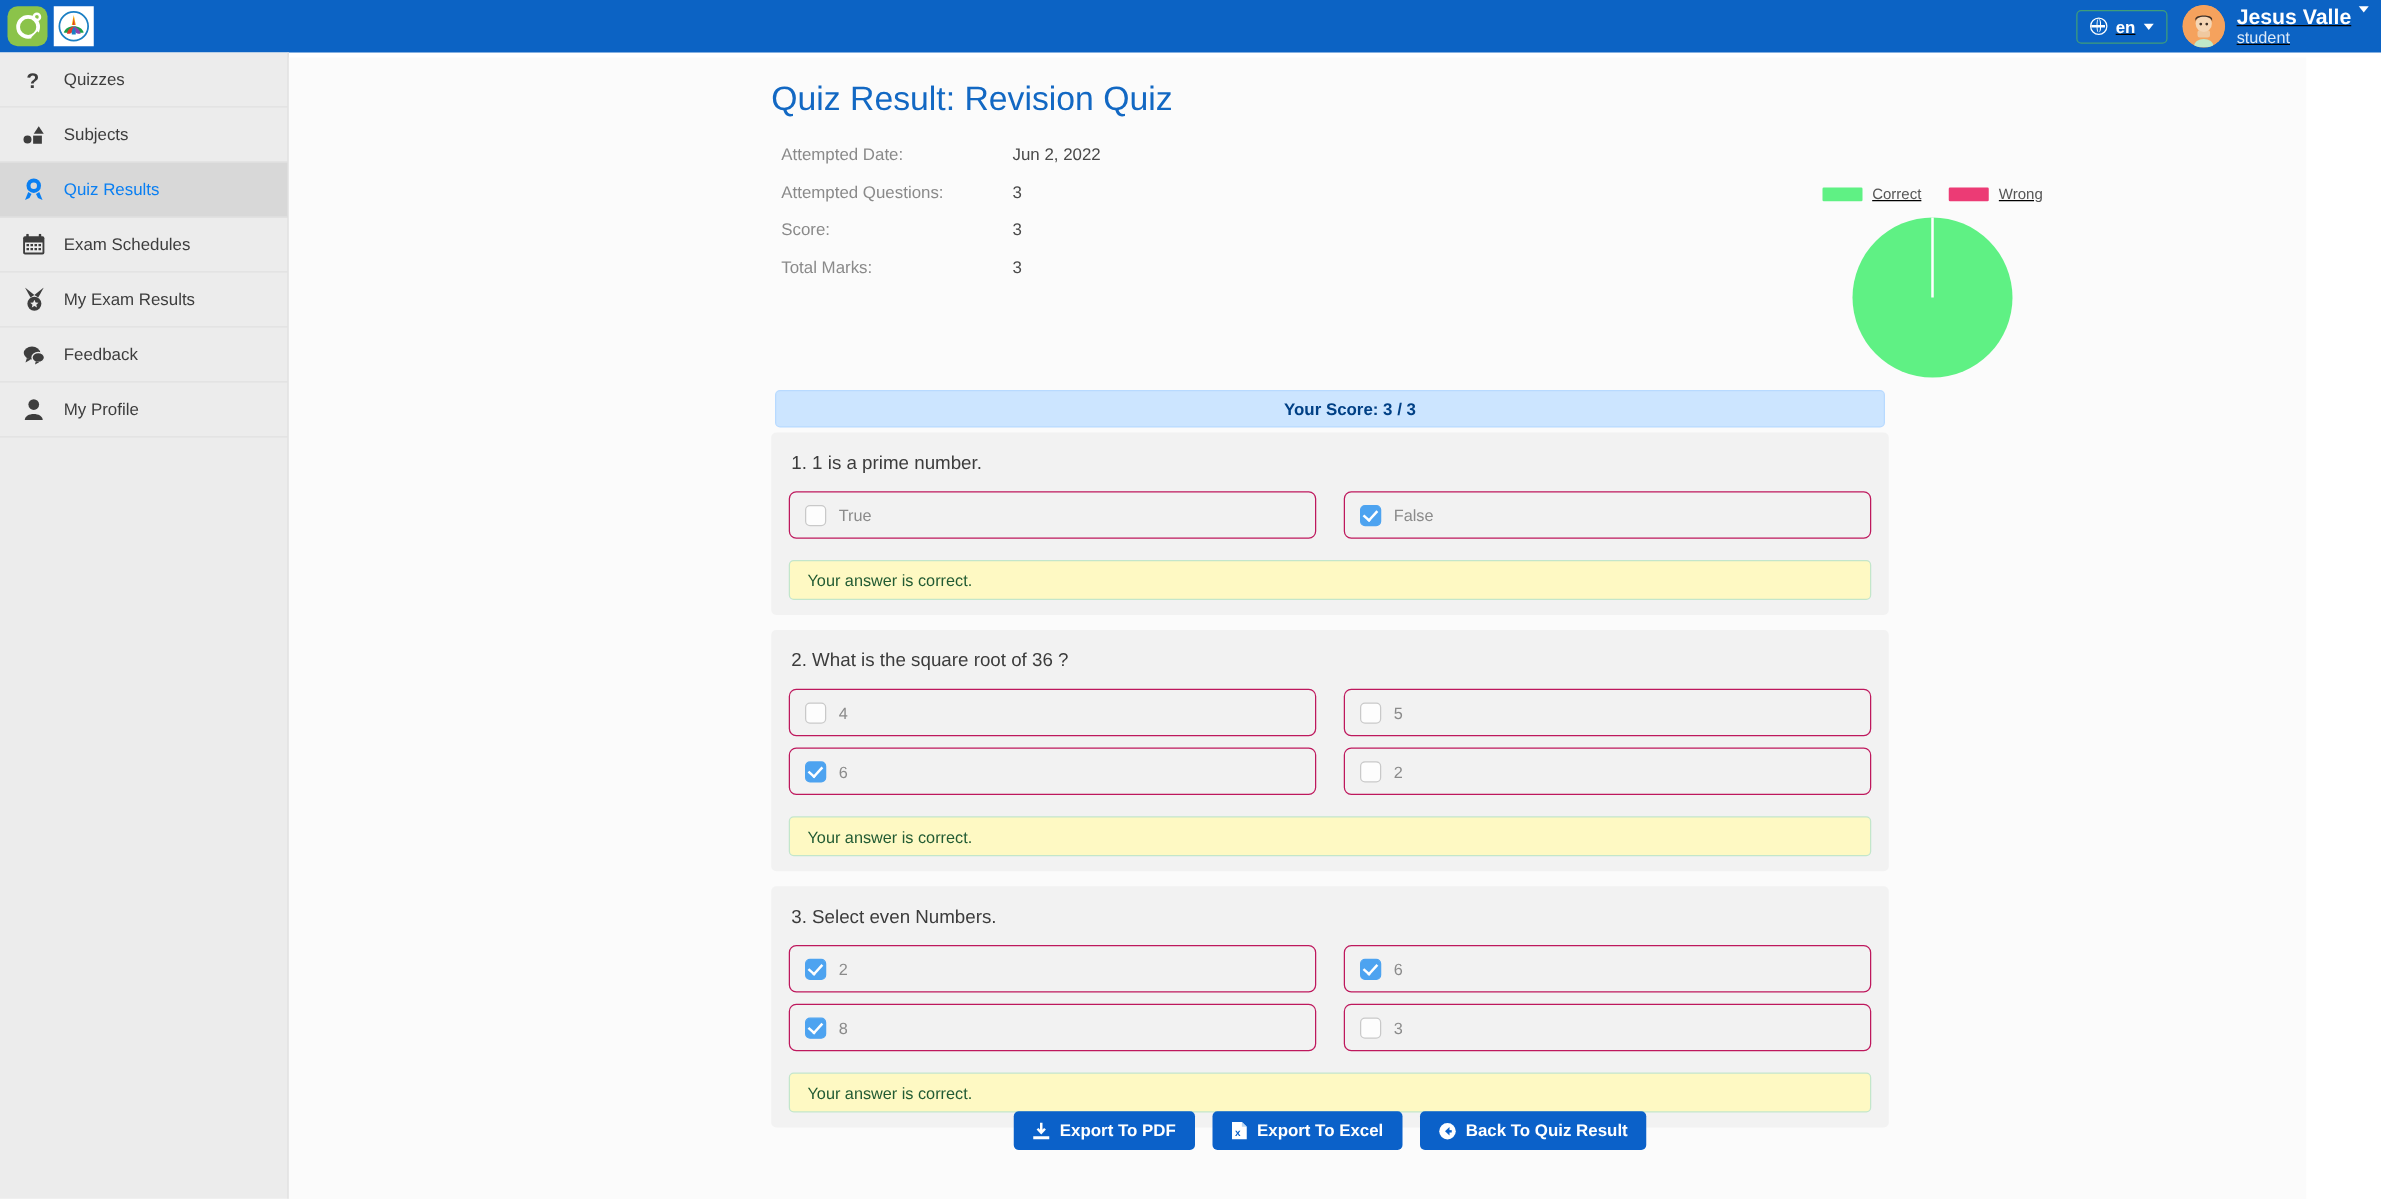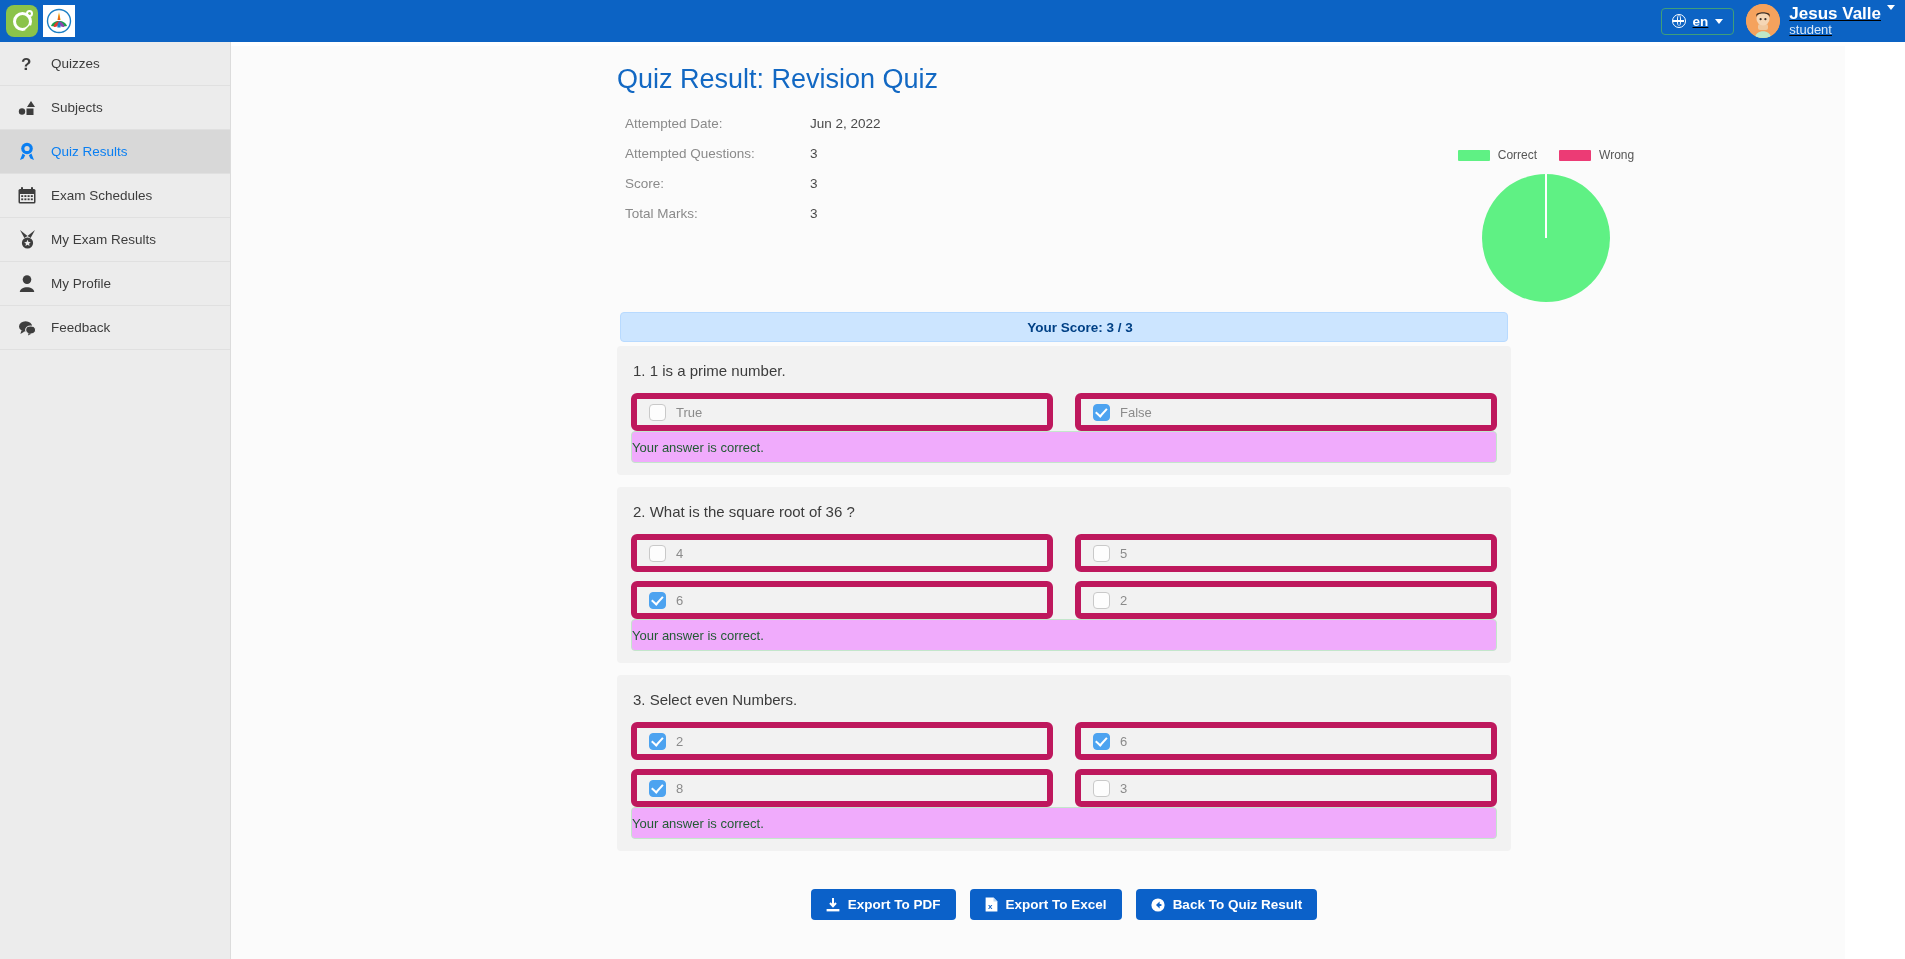--- a/index.html
+++ b/index.html
@@ -119,21 +119,21 @@
   .page-title {
     position: absolute; left: 386px; top: 18px;
     font-size: 27px; color: #1268c3;
   }
   .summary { position: absolute; left: 394px; top: 62px; }
   .summary-row { display: flex; height: 30px; align-items: center; font-size: 13.5px; }
   .summary-label { width: 185px; color: #8a8a8a; }
   .summary-value { color: #4a4a4a; }
 
   .chart-wrap { position: absolute; left: 1190px; top: 102px; width: 250px; }
-  .legend { display: flex; gap: 22px; justify-content: center; margin-bottom: 12px; }
+  .legend { display: flex; gap: 22px; justify-content: center; margin-bottom: 12px; text-decoration: underline; }
   .legend-item { display: flex; align-items: center; gap: 8px; }
   .legend-swatch { width: 32px; height: 11px; border-radius: 1px; }
   .legend-label { font-size: 12px; color: #565656; }
   .pie {
     width: 128px; height: 128px; border-radius: 50%;
     margin: 0 auto; position: relative;
   }
   .pie-split {
     position: absolute; left: 50%; top: 0;
     width: 2px; height: 50%; background: #ffffff;
@@ -152,45 +152,46 @@
   .questions { position: absolute; left: 386px; top: 300px; width: 894px; }
   .qcard {
     background: #f2f2f2;
     border-radius: 4px;
     padding: 16px 14px 12px 14px;
     margin-bottom: 12px;
   }
   .qtitle { font-size: 15px; color: #3c3c3c; margin-bottom: 14px; padding-left: 2px; }
   .opts { display: grid; grid-template-columns: 1fr 1fr; gap: 9px 22px; }
   .opt {
-    border: 6px solid #be185d;
+    border: 1px solid #be185d;
     border-radius: 6px;
     height: 38px;
     background: #f2f2f2;
     display: flex; align-items: center; gap: 10px;
     padding-left: 12px;
     cursor: pointer;
   }
   .cbox {
     width: 17px; height: 17px; border-radius: 4px; flex: none;
     border: 1px solid #c9c9c9; background: #fdfdfd;
     display: flex; align-items: center; justify-content: center;
   }
   .cbox.checked { background: #4da3f0; border-color: #4da3f0; }
   .cbox.checked::after {
     content: ""; width: 4.5px; height: 9px;
     border: solid #ffffff; border-width: 0 2px 2px 0;
     transform: rotate(42deg) translate(-1px, -1px);
   }
   .opt-label { font-size: 13px; color: #8b8b8b; }
   .qfeedback {
-    background: #f0abfc; border: 1px solid #c3e6cb;
+    margin-top: 17px;
+    background: #fef9c3; border: 1px solid #c3e6cb;
     border-radius: 4px; height: 32px;
     display: flex; align-items: center;
-    padding-left: 0;
+    padding-left: 14px;
     font-size: 13px; color: #225b33;
   }
 
   .footer-actions {
     position: absolute; left: 386px; top: 843px;
     width: 894px;
     display: flex; justify-content: center; gap: 14px;
   }
   .btn {
     background: #0b61c9; color: #ffffff;
@@ -318,38 +319,38 @@
         <path d="M16 0 L11.6 8 L8.5 6 Z" fill="#3d3d3d"></path>
         <circle cx="8.5" cy="13" r="5.6" fill="#3d3d3d"></circle>
         <path d="M8.5 9.8 L9.5 12 L11.8 12.2 L10 13.7 L10.6 16 L8.5 14.7 L6.4 16 L7 13.7 L5.2 12.2 L7.5 12 Z" fill="#ececec"></path>
       </svg>
     </span>
     <span>My Exam Results</span>
   </div>
 
   <div class="nav-item">
     <span class="nav-ico">
-      <svg width="16" height="17" viewBox="0 0 16 17">
-        <circle cx="8" cy="4.6" r="4.3" fill="#3d3d3d"></circle>
-        <path d="M0.8 17 C0.8 10.5 15.2 10.5 15.2 17 Z" fill="#3d3d3d"></path>
-      </svg>
-    </span>
-    <span>My Profile</span>
-  </div>
-
-  <div class="nav-item">
-    <span class="nav-ico">
       <svg width="18" height="16" viewBox="0 0 18 16">
         <ellipse cx="7.6" cy="6.4" rx="6.6" ry="5.2" fill="#3d3d3d"></ellipse>
         <path d="M3.5 10.4 L2.4 14 L6.6 11.6 Z" fill="#3d3d3d"></path>
         <ellipse cx="12.6" cy="10" rx="5" ry="4" fill="#3d3d3d" stroke="#ececec" stroke-width="1.1"></ellipse>
         <path d="M10.6 13 L10 15.6 L13.4 13.8 Z" fill="#3d3d3d"></path>
       </svg>
     </span>
     <span>Feedback</span>
+  </div>
+
+  <div class="nav-item">
+    <span class="nav-ico">
+      <svg width="16" height="17" viewBox="0 0 16 17">
+        <circle cx="8" cy="4.6" r="4.3" fill="#3d3d3d"></circle>
+        <path d="M0.8 17 C0.8 10.5 15.2 10.5 15.2 17 Z" fill="#3d3d3d"></path>
+      </svg>
+    </span>
+    <span>My Profile</span>
   </div>
 </div>
 
 <div class="main">
 
   <div class="page-title">Quiz Result: Revision Quiz</div>
 
   <div class="summary">
     <div class="summary-row">
       <span class="summary-label">Attempted Date:</span>

